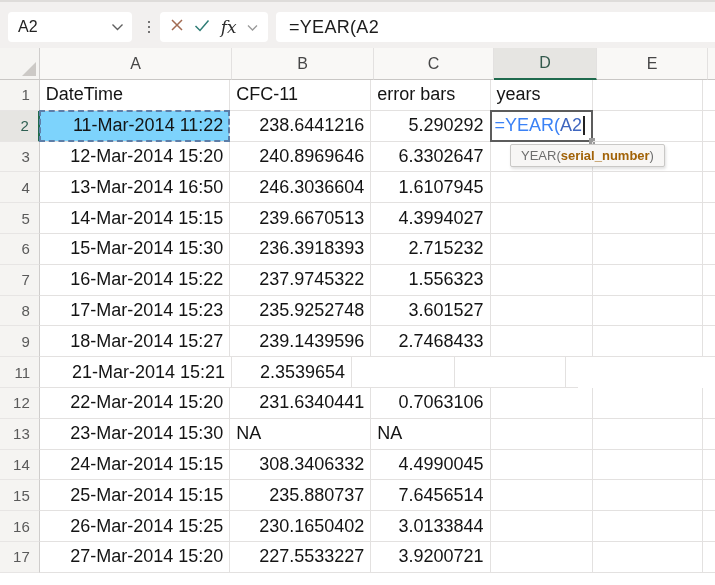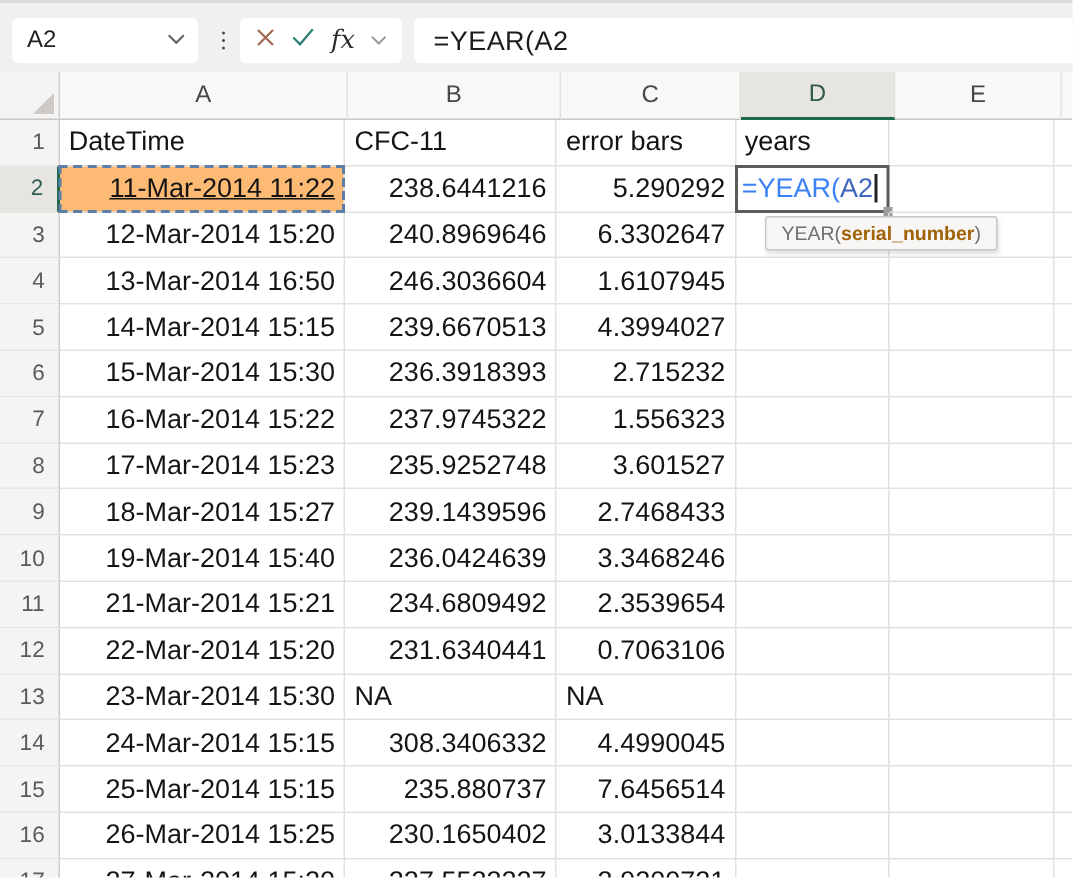--- a/index.html
+++ b/index.html
@@ -39,21 +39,21 @@
   .body-row { display:flex; height:30.8px; }
   .gut { width:40px; background:#f5f4f2; border-right:1px solid #cfcdcc;
          border-bottom:1px solid #e7e5e4; color:#5a5a5a; font-size:15px;
          display:flex; align-items:center; justify-content:flex-end; padding-right:9px; }
   .gut.active { background:#e6e5e2; border-right:2px solid #1f6a4d; color:#2f5f52; }
   .cell { border-right:1px solid #e3e1e0; border-bottom:1px solid #e3e1e0;
           font-size:18px; color:#141414; display:flex; align-items:center;
           white-space:nowrap; position:relative; padding:0 6px; }
   .cell.num { justify-content:flex-end; }
   .cell.txt { justify-content:flex-start; }
-  .cell.ref { background:#fdba74;text-decoration:underline; }
+  .cell.ref { background:#7dd3fc; }
   .ref-ants { position:absolute; left:-1px; top:-1px; right:-1px; bottom:-1px;
               border:2px dashed #5d7ea8; pointer-events:none; }
   .edit-border { position:absolute; left:-1px; top:-1px; right:-1px; bottom:-1px;
                  border:2px solid #5c5c5c; pointer-events:none; }
   .edit-handle { position:absolute; right:-3px; bottom:-3px; width:6px; height:6px;
                  background:#9b9b9b; pointer-events:none; }
   .f-prefix { color:#3b82f6; }
   .f-ref { color:#3f66bf; }
   .caret { display:inline-block; width:1.5px; height:19px; background:#222; margin-left:1px; }
 
@@ -201,32 +201,22 @@
     <div class="body-row">
       <div class="gut">9</div>
       <div class="cell num" style="width: 192px;">18-Mar-2014 15:27</div>
       <div class="cell num" style="width: 142px;">239.1439596</div>
       <div class="cell num" style="width: 120px;">2.7468433</div>
       <div class="cell txt" style="width: 103px;"></div>
       <div class="cell txt" style="width: 111px;"></div>
       <div class="cell txt" style="width: 7px; border-right: none;"></div>
     </div>
     <div class="body-row">
-      <div class="gut">10</div>
-      <div class="cell num" style="width: 192px;">19-Mar-2014 15:40</div>
-      <div class="cell num" style="width: 142px;">236.0424639</div>
-      <div class="cell num" style="width: 120px;">3.3468246</div>
-      <div class="cell txt" style="width: 103px;"></div>
-      <div class="cell txt" style="width: 111px;"></div>
-      <div class="cell txt" style="width: 7px; border-right: none;"></div>
-    </div>
-    <div class="body-row">
       <div class="gut">11</div>
       <div class="cell num" style="width: 192px;">21-Mar-2014 15:21</div>
-      <div class="cell num" style="width: 142px;">234.6809492</div>
       <div class="cell num" style="width: 120px;">2.3539654</div>
       <div class="cell txt" style="width: 103px;"></div>
       <div class="cell txt" style="width: 111px;"></div>
       <div class="cell txt" style="width: 7px; border-right: none;"></div>
     </div>
     <div class="body-row">
       <div class="gut">12</div>
       <div class="cell num" style="width: 192px;">22-Mar-2014 15:20</div>
       <div class="cell num" style="width: 142px;">231.6340441</div>
       <div class="cell num" style="width: 120px;">0.7063106</div>

